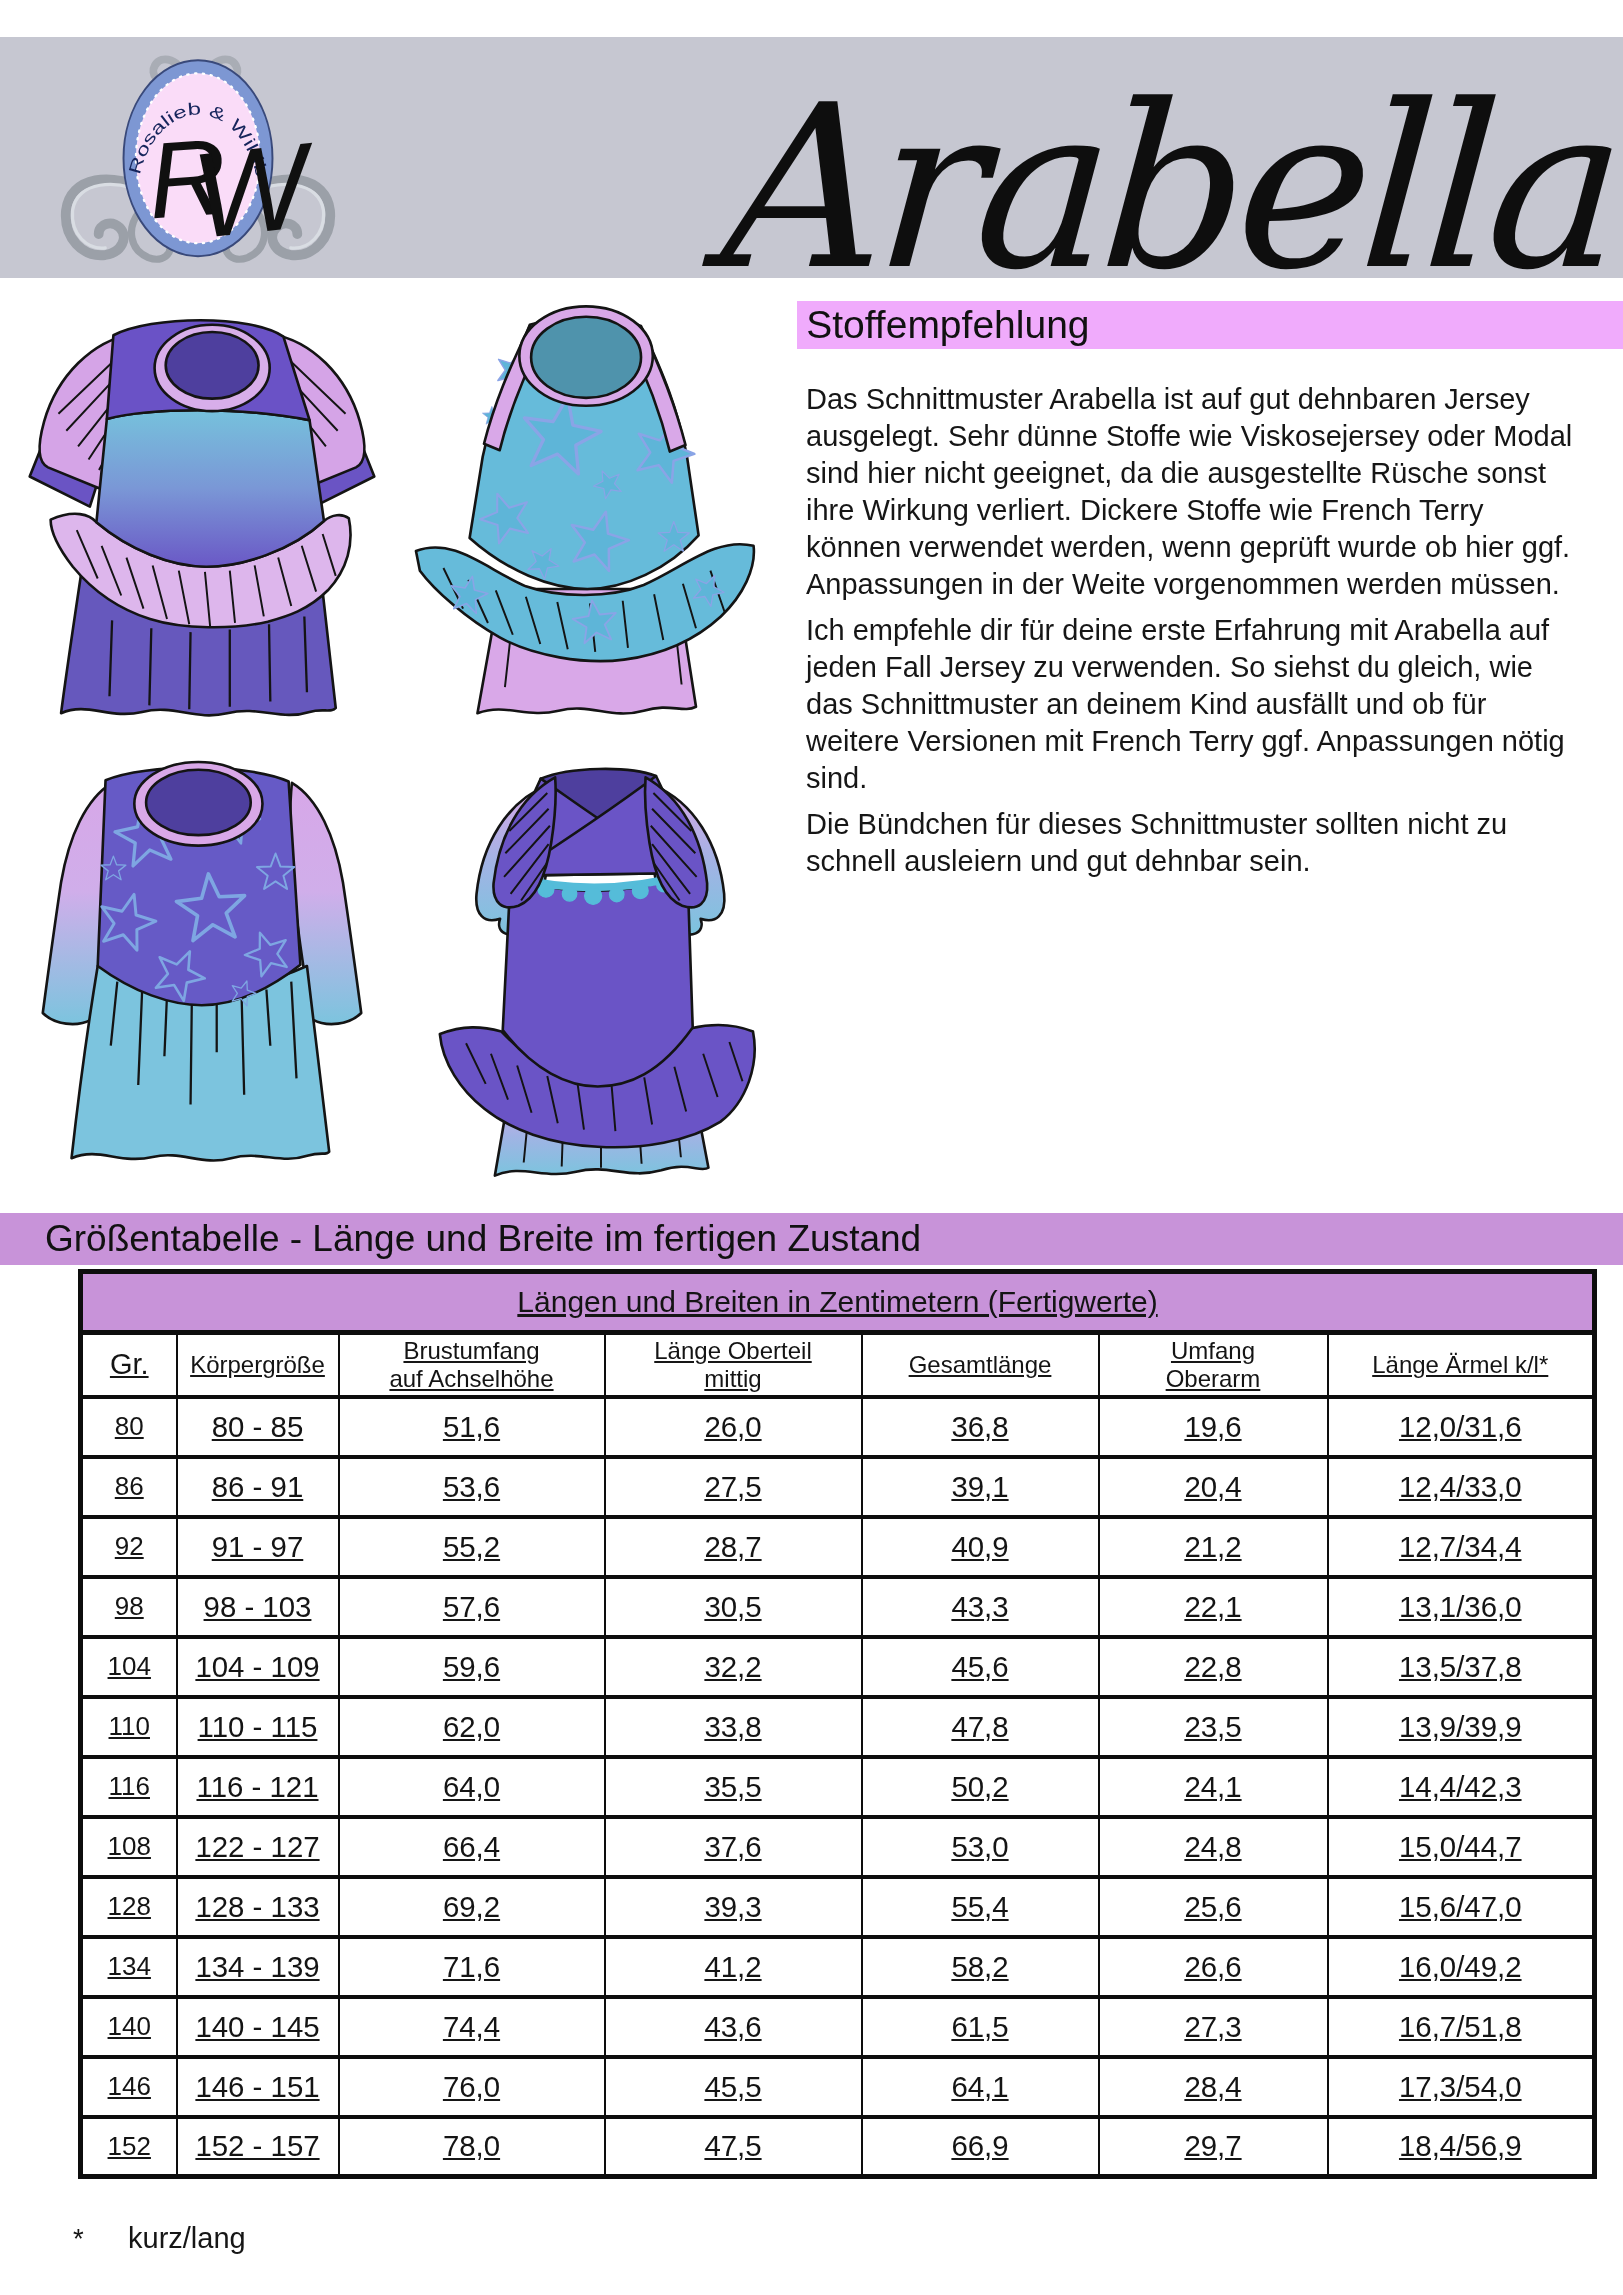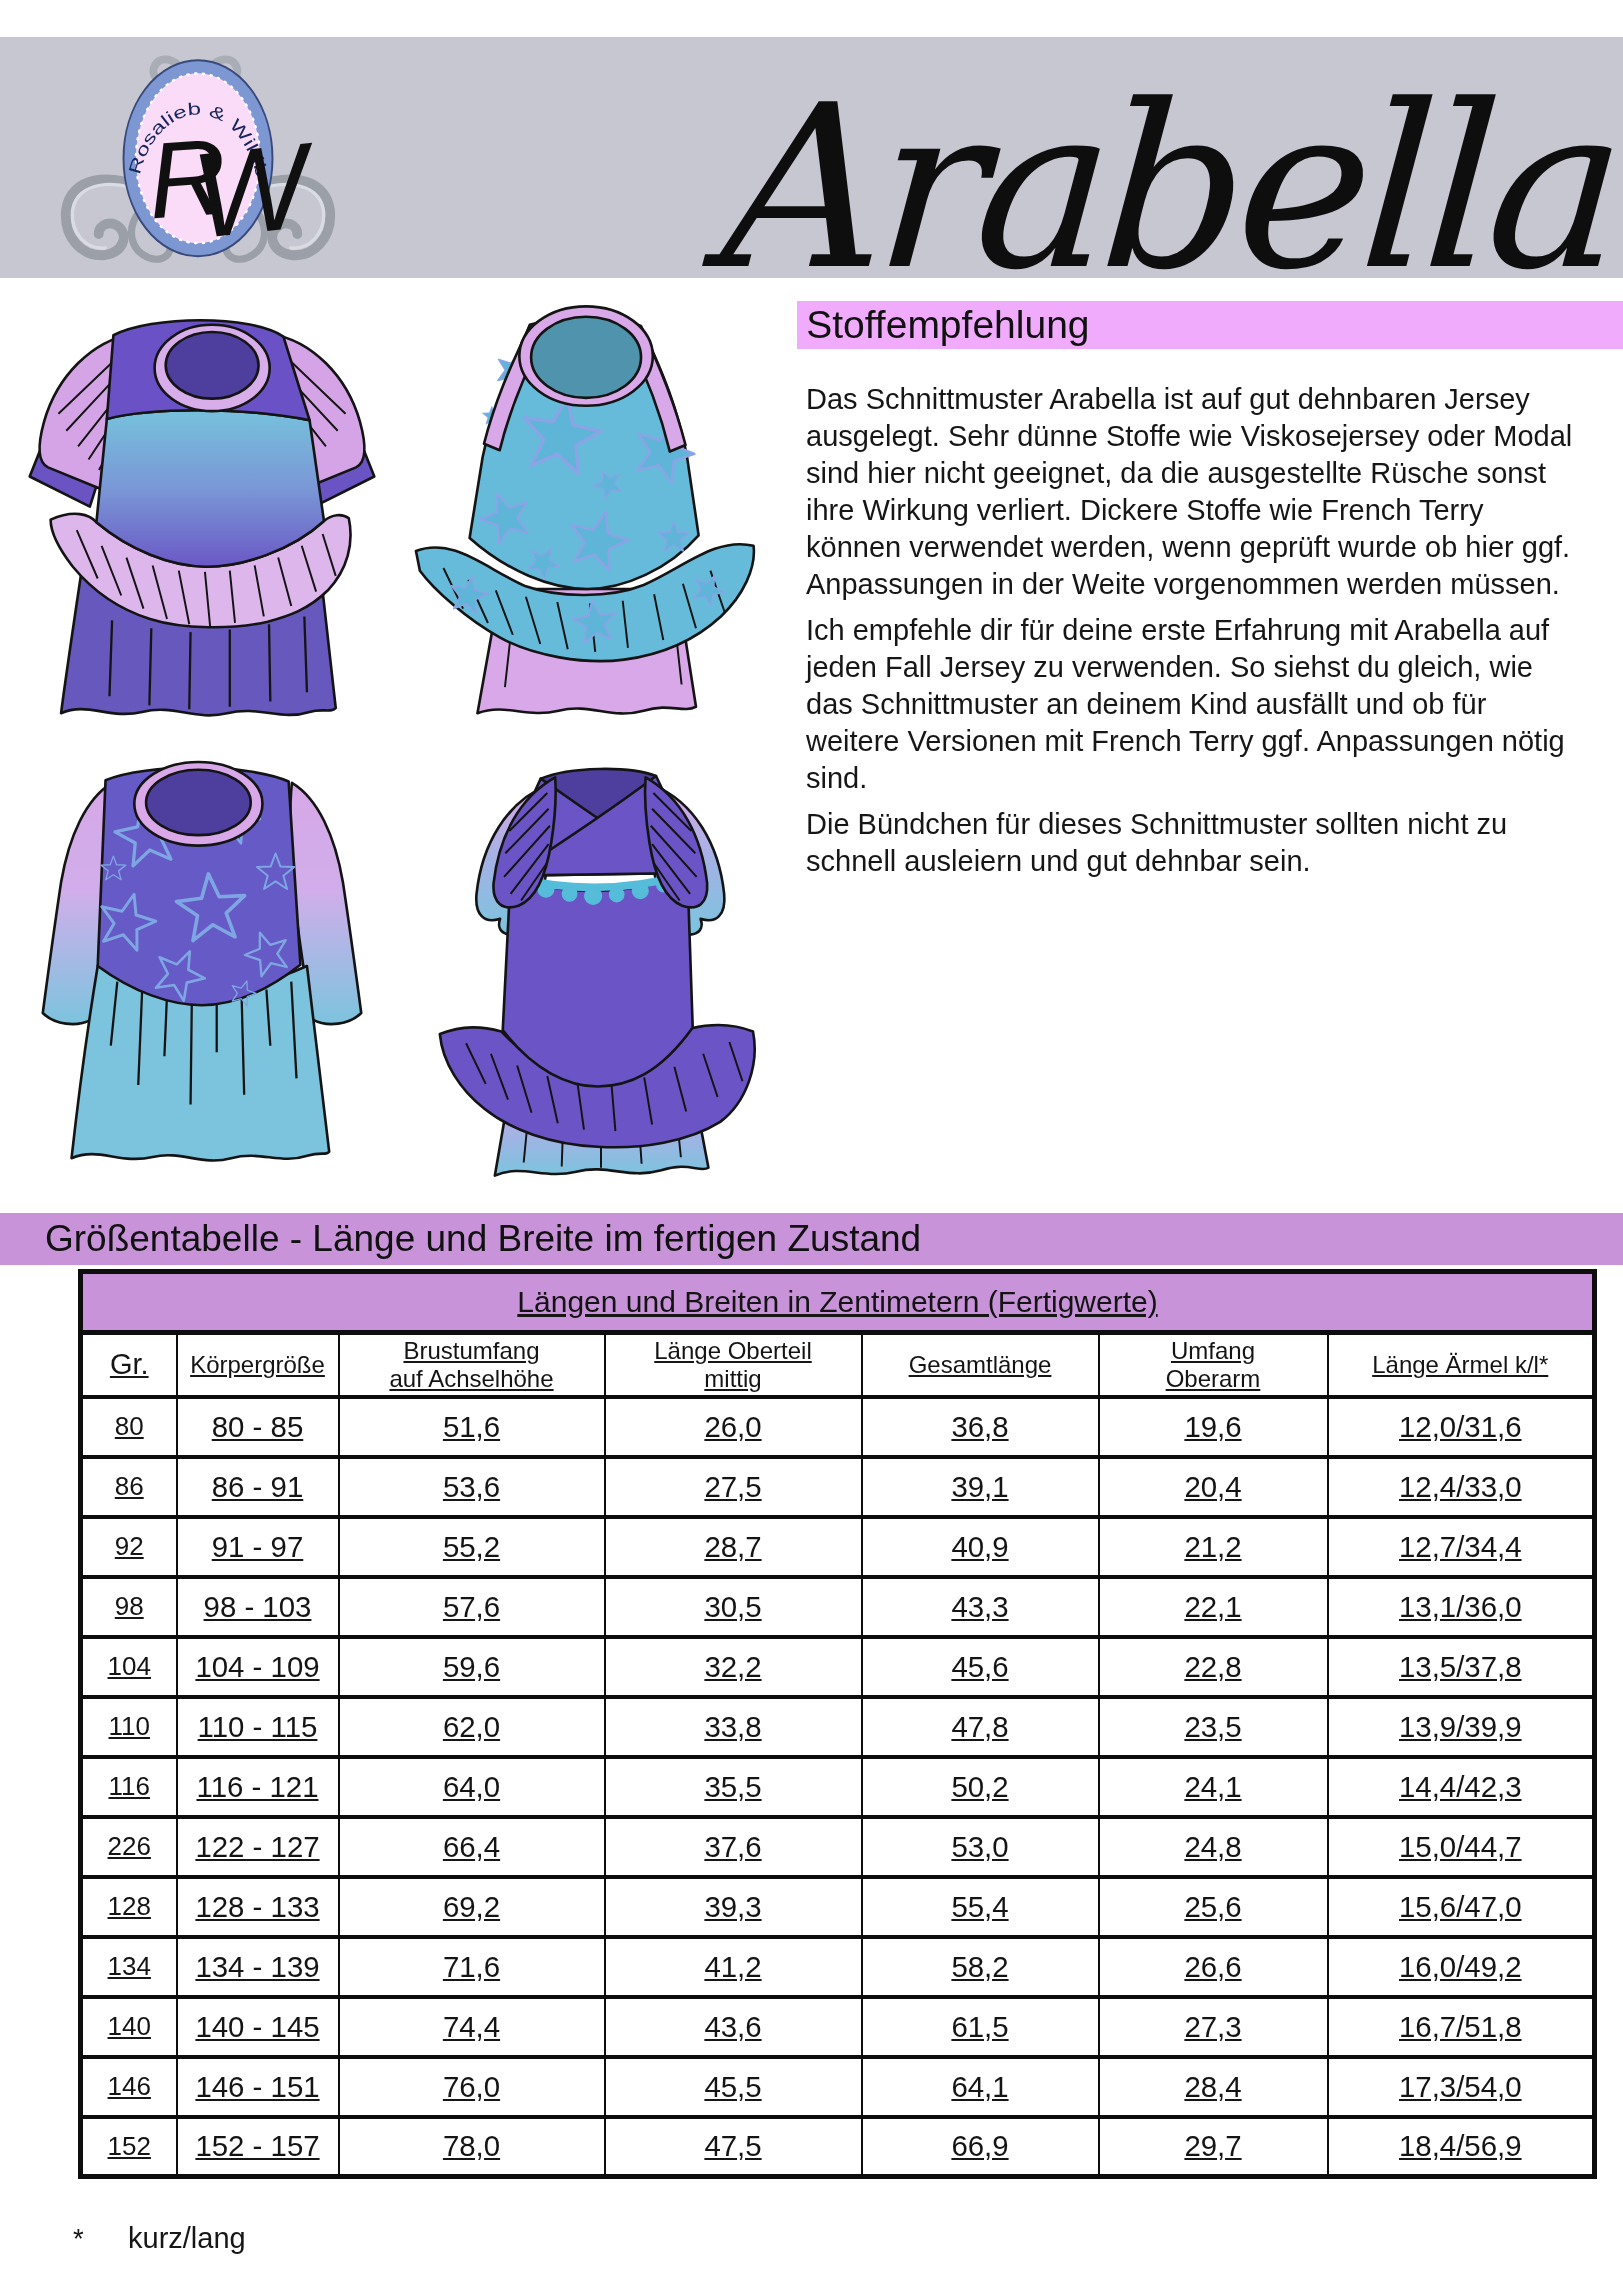--- a/index.html
+++ b/index.html
@@ -365,21 +365,21 @@
         <tr>
           <td class="c-gr">116</td>
           <td>116 - 121</td>
           <td>64,0</td>
           <td>35,5</td>
           <td>50,2</td>
           <td>24,1</td>
           <td>14,4/42,3</td>
         </tr>
         <tr>
-          <td class="c-gr">226</td>
+          <td class="c-gr">108</td>
           <td>122 - 127</td>
           <td>66,4</td>
           <td>37,6</td>
           <td>53,0</td>
           <td>24,8</td>
           <td>15,0/44,7</td>
         </tr>
         <tr>
           <td class="c-gr">128</td>
           <td>128 - 133</td>

